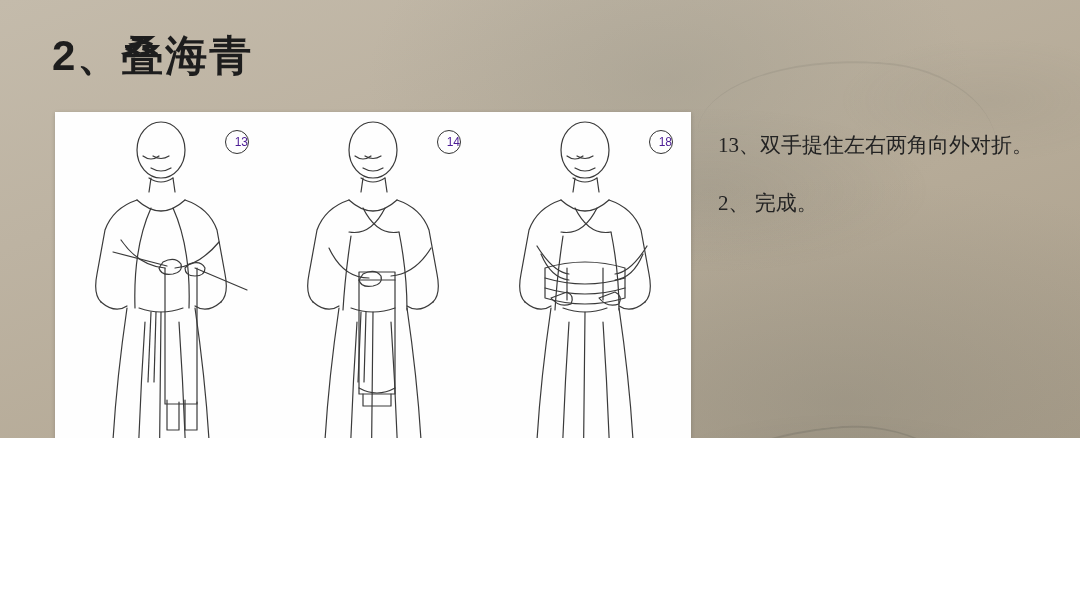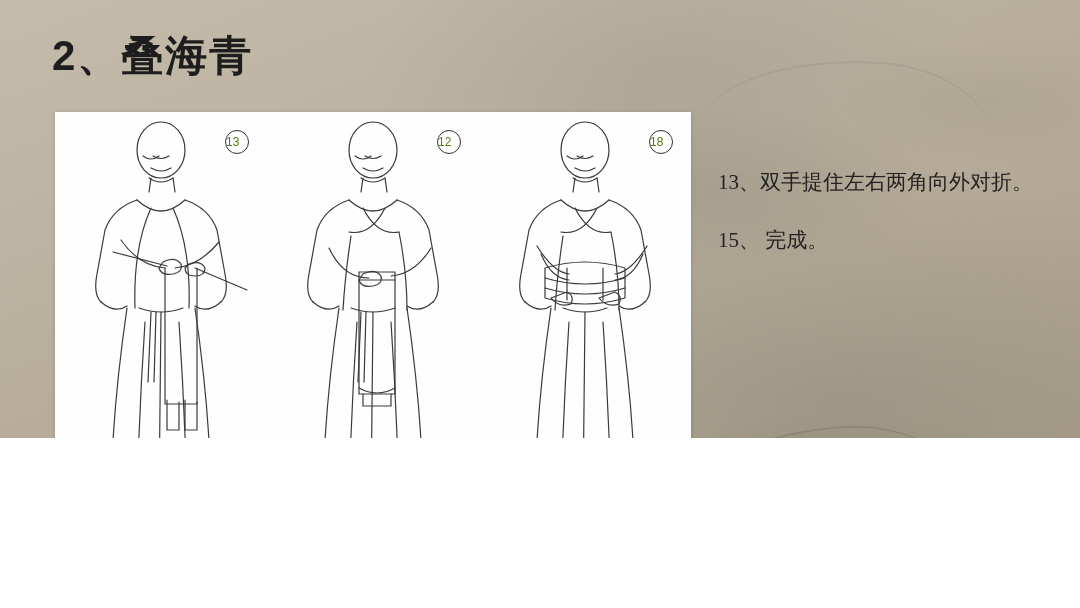--- a/index.html
+++ b/index.html
@@ -92,34 +92,33 @@
     height: 100%;
   }
   .badge {
     position: absolute;
     top: 18px;
     right: 18px;
     width: 22px;
     height: 22px;
     border: 1.3px solid #333;
     border-radius: 50%;
-    color: #4d7c0f;
+    color: #4c1d95;
     font-size: 12px;
     line-height: 22px;
-    text-align: left;
+    text-align: right;
     font-family: "Liberation Sans", "DejaVu Sans", sans-serif;
   }
   .fig svg { position: absolute; left: 0; top: 0; width: 100%; height: 100%; }
 
   .text-col {
     position: absolute;
     left: 718px;
     top: 128px;
     width: 318px;
-    margin-top: 37px;
   }
   .para {
     color: #232323;
     font-size: 21px;
     line-height: 1.62;
     margin-bottom: 24px;
     text-align: justify;
     font-family: "Liberation Serif", "DejaVu Serif", serif;
   }
 </style>
@@ -229,21 +228,21 @@
             <path d="M96 162 q12 -6 18 2 q2 8 -8 10 q-12 2 -14 -6 z"></path>
 
             <path d="M92 160 l0 122 l36 0 l0 -122 z"></path>
             <path d="M92 168 l36 0"></path>
             <path d="M92 276 q18 10 36 0"></path>
             <path d="M96 282 l0 12 l28 0 l0 -12"></path>
             <path d="M70 396 q-10 10 -2 16 q14 6 26 0 q6 -8 -4 -16 z"></path>
             <path d="M120 396 q-10 10 -2 16 q14 6 26 0 q6 -8 -4 -16 z"></path>
           </g>
         </svg>
-        <div class="badge">12</div>
+        <div class="badge">14</div>
       </div>
 
       <div class="fig">
         <svg viewBox="0 0 212 452" preserveAspectRatio="xMidYMid meet">
           <g fill="none" stroke="#3a3a3a" stroke-width="1.2" stroke-linecap="round" stroke-linejoin="round">
             <ellipse cx="106" cy="38" rx="24" ry="28"></ellipse>
             <path d="M88 44 q8 6 16 0"></path>
             <path d="M98 44 q8 5 16 0"></path>
             <path d="M96 56 q10 6 20 0"></path>
             <path d="M94 66 q12 8 24 0"></path>
@@ -284,16 +283,16 @@
           </g>
         </svg>
         <div class="badge">18</div>
       </div>
 
     </div>
   </div>
 
   <div class="text-col">
     <div class="para">13、双手提住左右两角向外对折。</div>
-    <div class="para">15、 完成。</div>
+    <div class="para">2、 完成。</div>
   </div>
 
 </div>
 
 </body></html>

